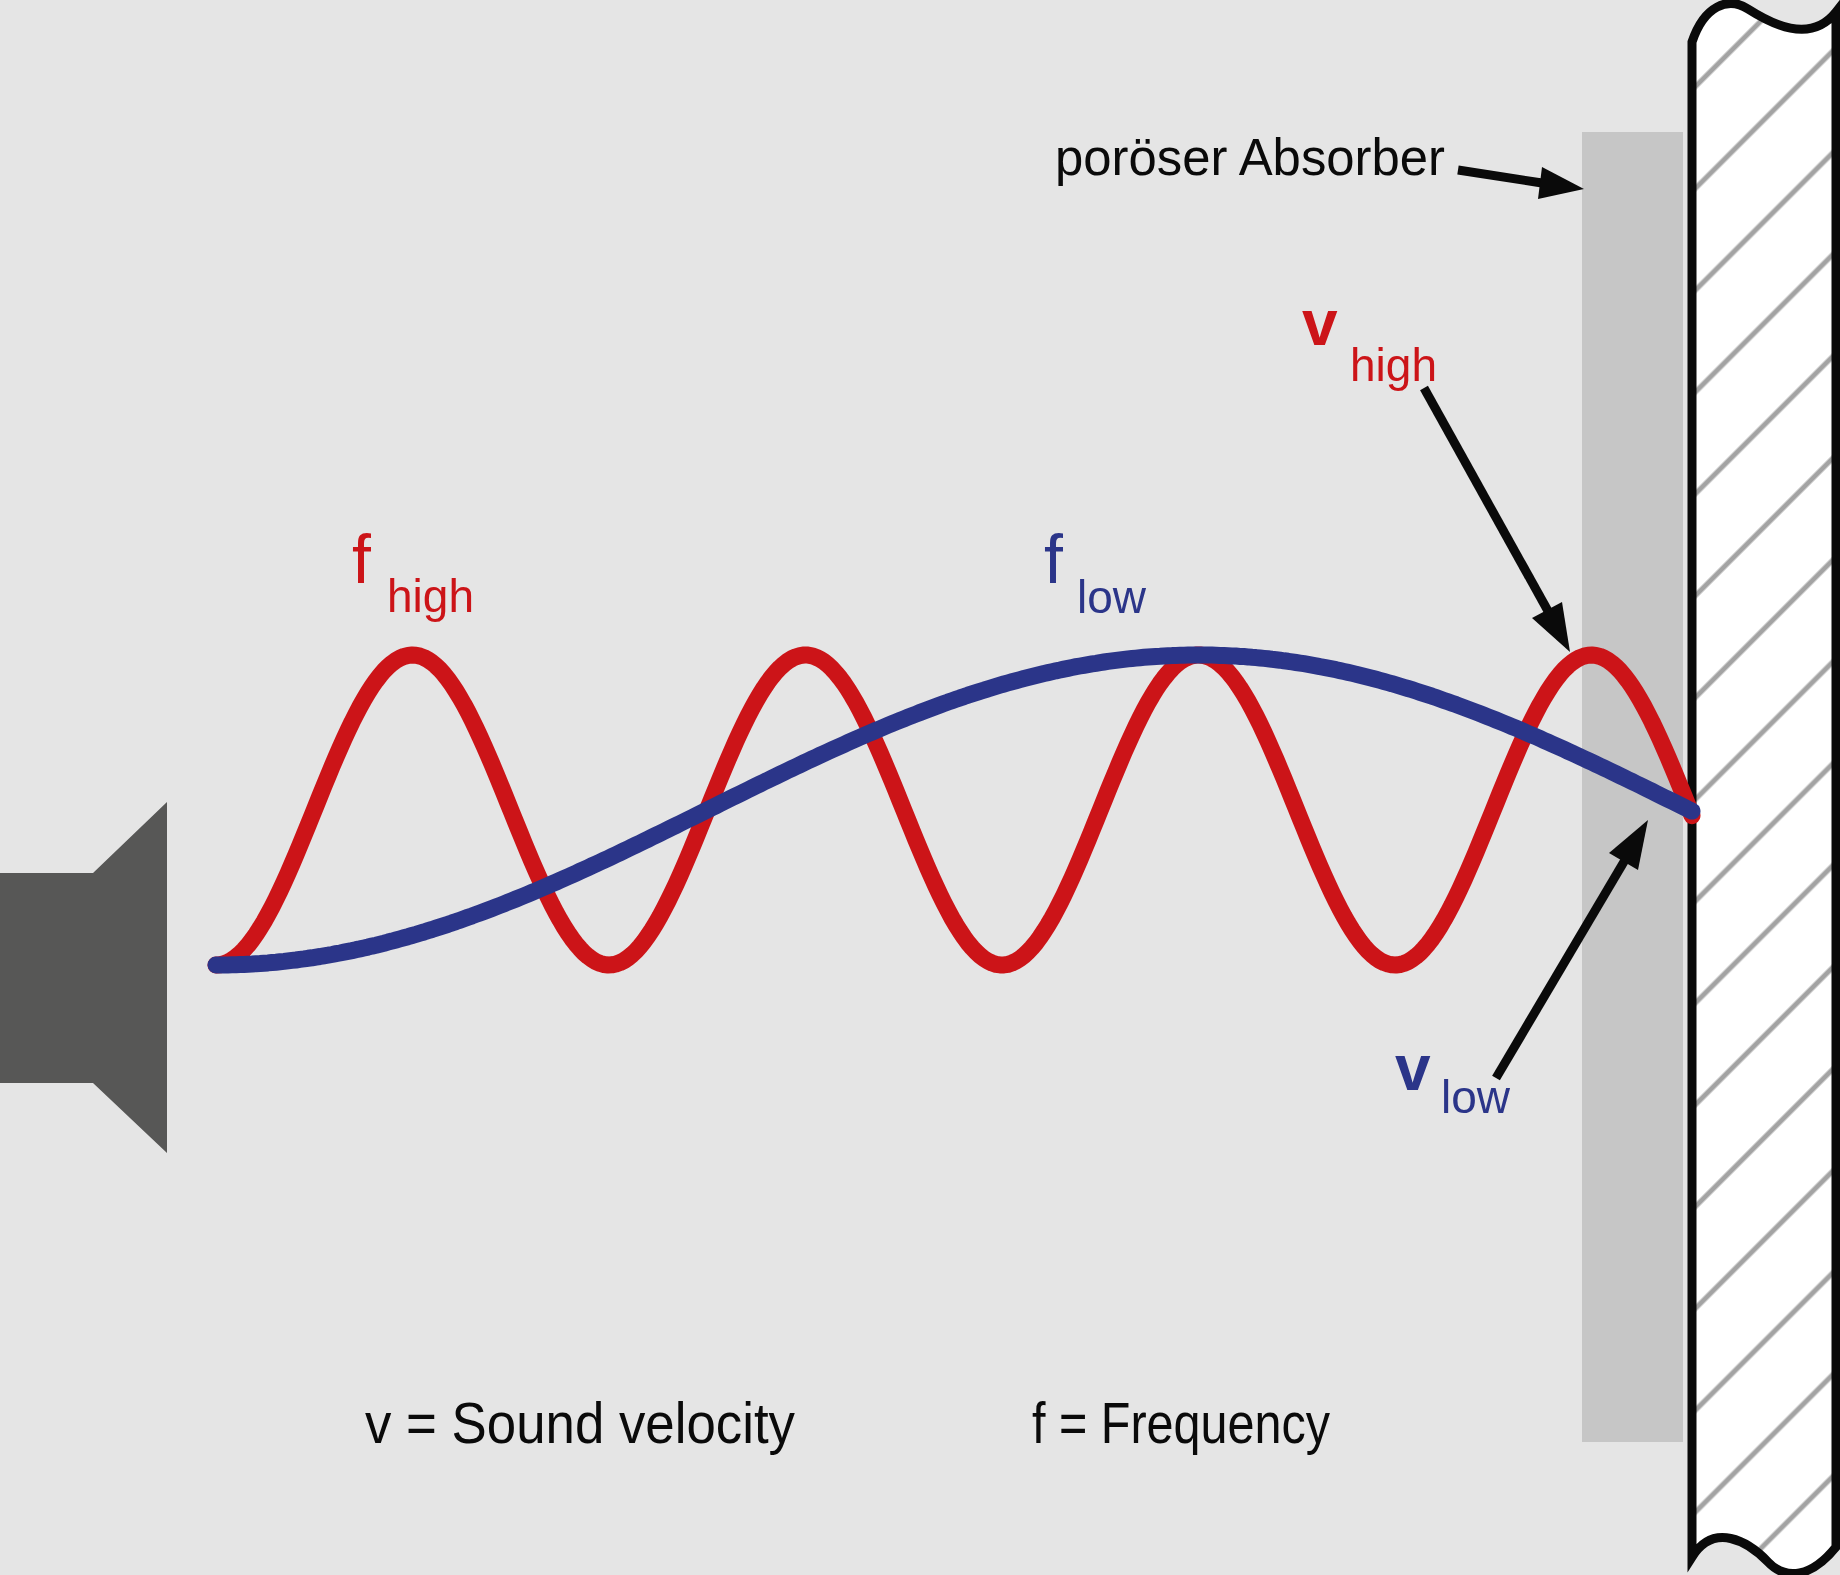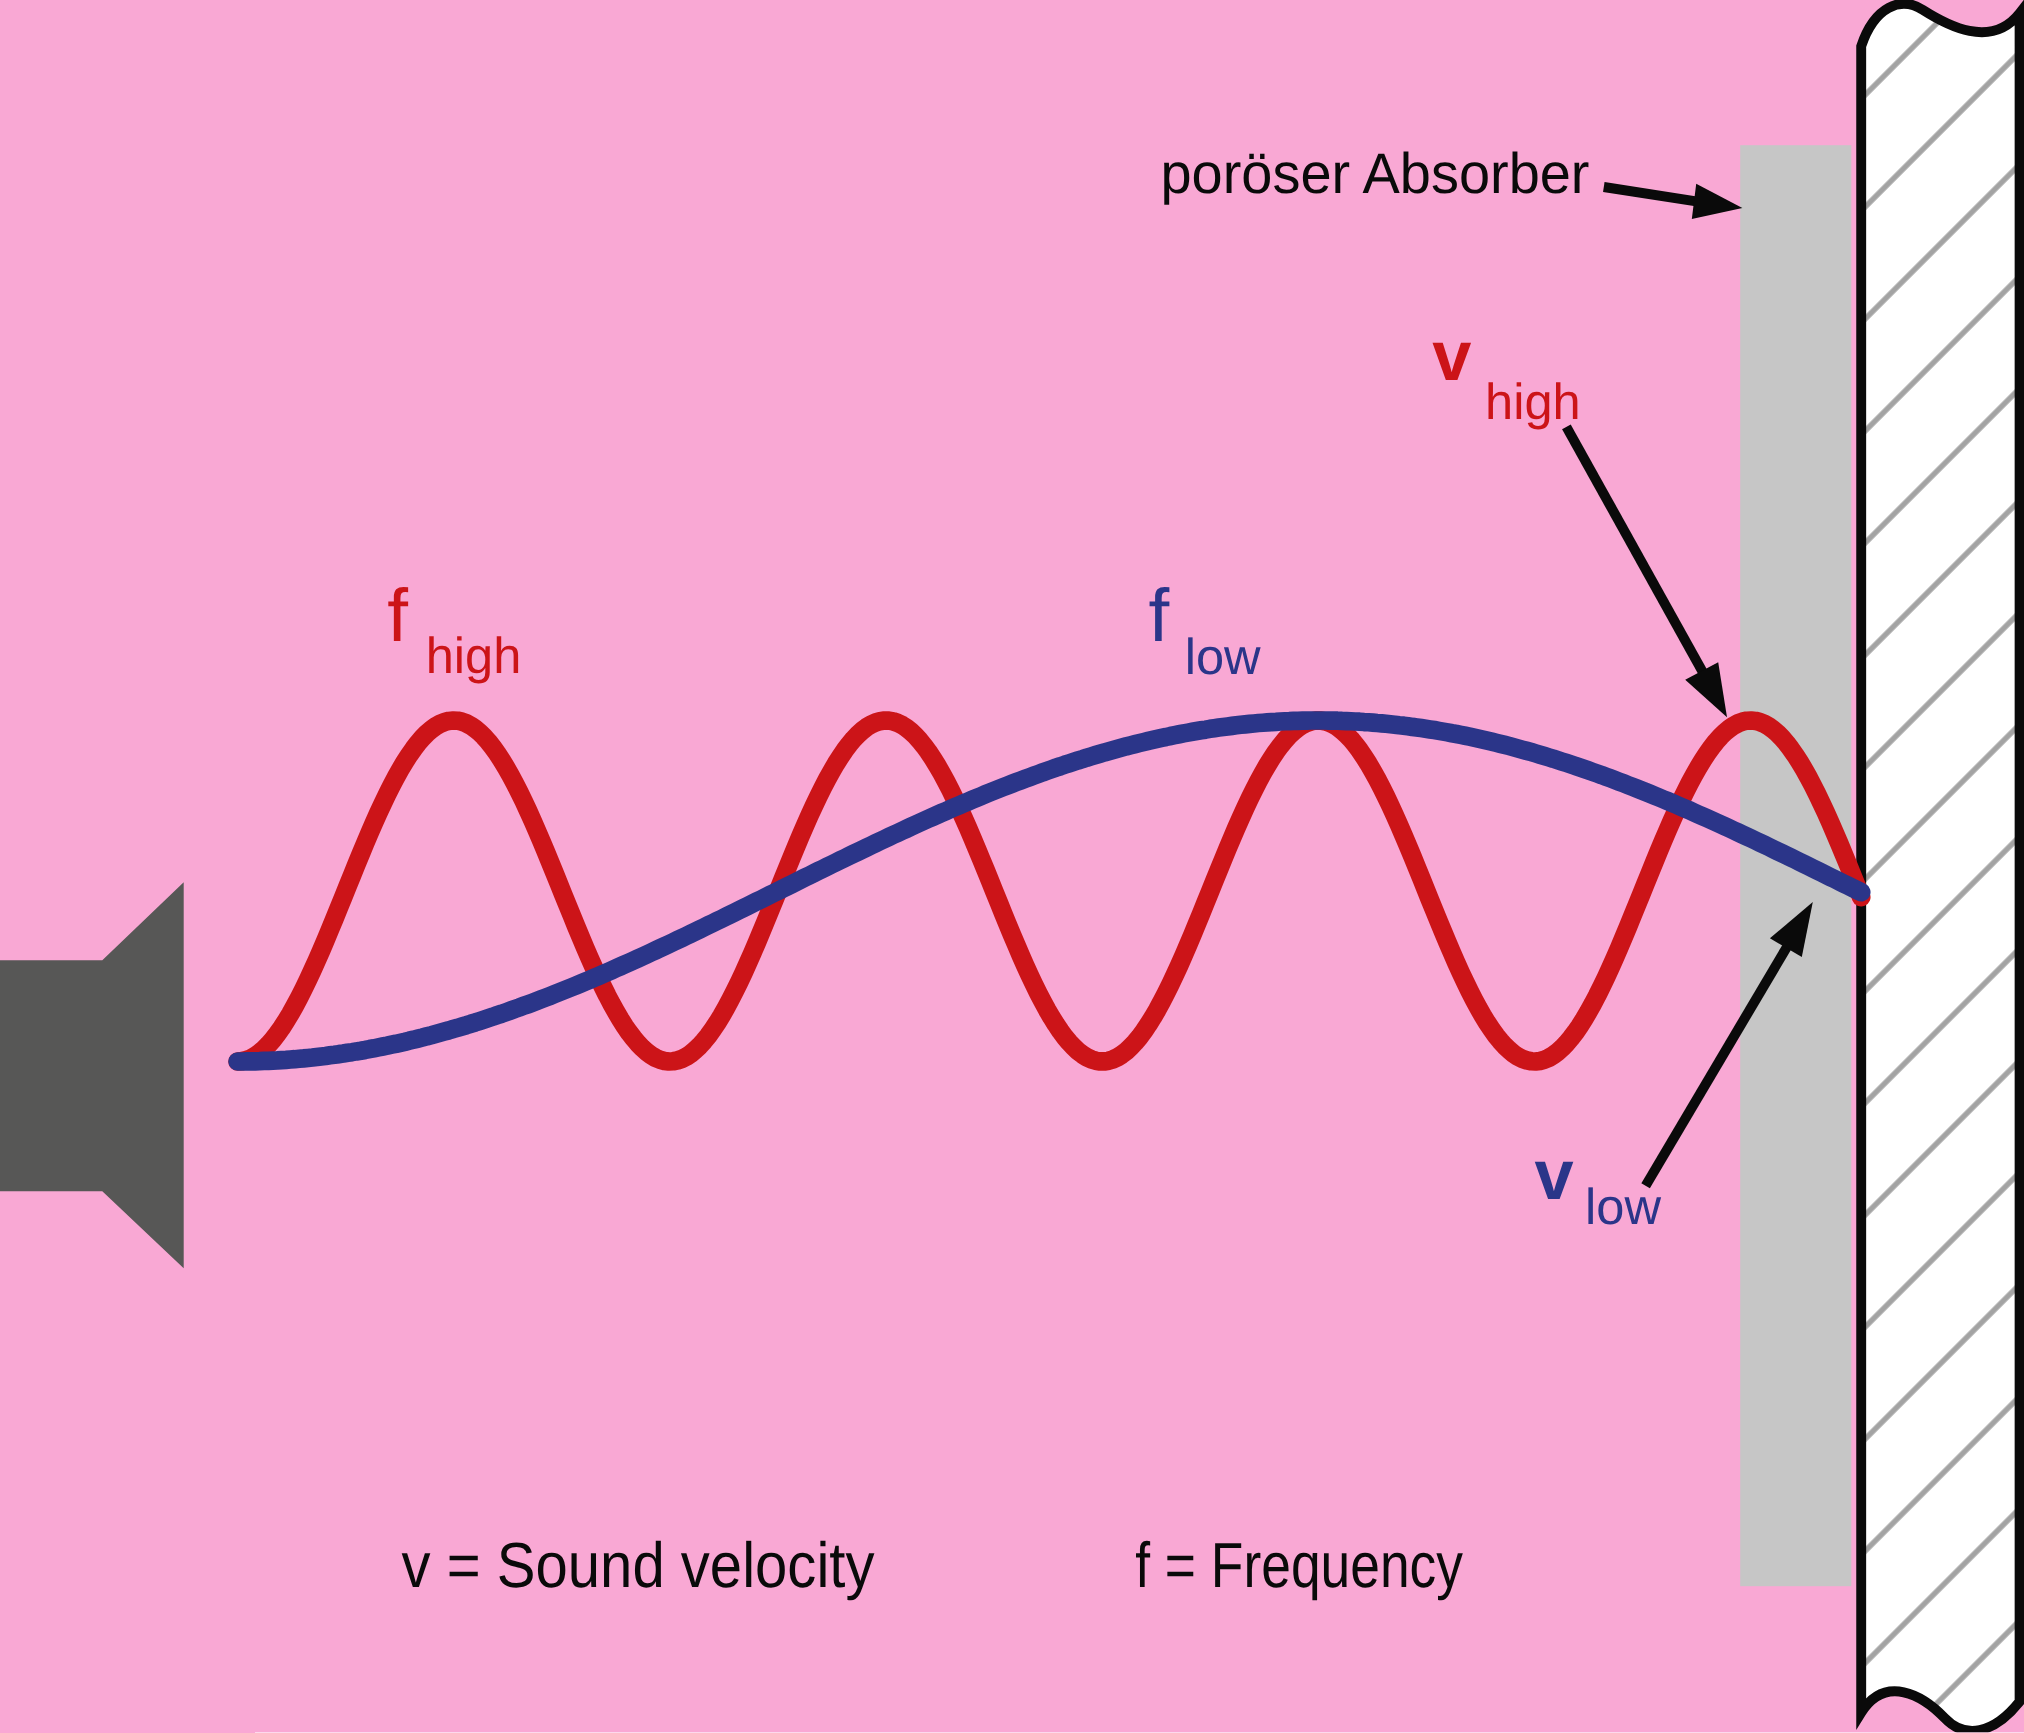--- a/index.html
+++ b/index.html
@@ -1,16 +1,16 @@
 <!DOCTYPE html>
 <html><head>
 <meta charset="utf-8">
 <style>
   html,body{margin:0;padding:0;background:#ffffff;}
-  #stage{position:relative;width:1840px;height:1575px;background:#f9a8d4;overflow:hidden;
+  #stage{position:relative;width:1840px;height:1575px;background:#e5e5e5;overflow:hidden;
          font-family:"Liberation Sans", sans-serif;}
   svg text{font-family:"Liberation Sans", sans-serif;}
 </style>
 </head>
 <body>
 
 <div id="stage">
 <svg width="1840" height="1575" viewBox="0 0 1840 1575">
 
   <defs>

